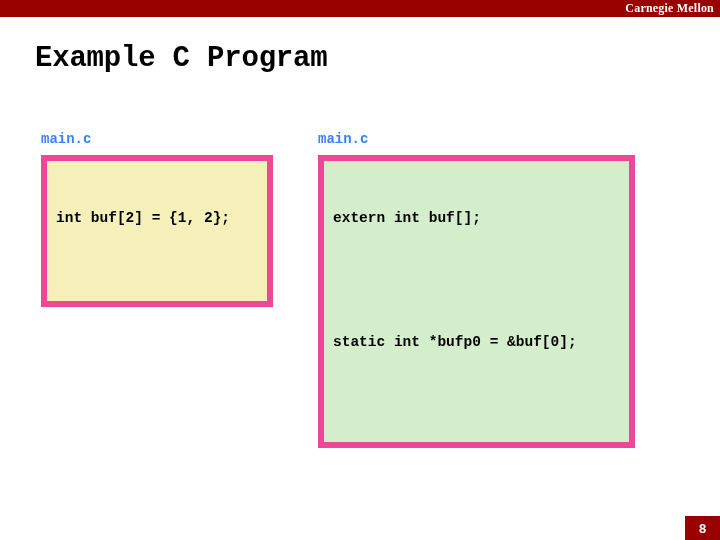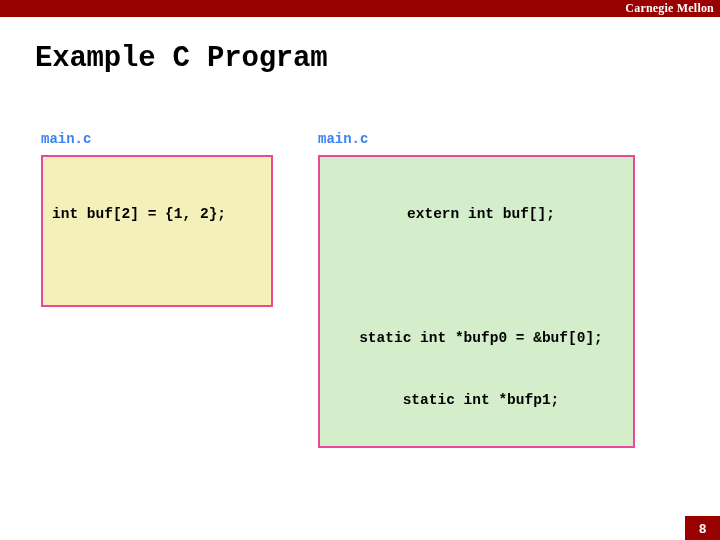--- a/index.html
+++ b/index.html
@@ -61,21 +61,21 @@
     font-weight: bold;
     color: #3b82f6;
     white-space: nowrap;
   }
   #label-main   { left: 41px;  top: 131px; }
   #label-swap   { left: 318px; top: 131px; }
 
   
   .code-panel {
     position: absolute;
-    border: 2px solid #ec4899;
+    border: 6px solid #ec4899;
     box-sizing: border-box;
     font-family: "Liberation Mono", monospace;
     font-size: 14.5px;
     font-weight: bold;
     color: #000000;
     line-height: 20.6px;
     white-space: pre;
     overflow: hidden;
   }
   #panel-main {
@@ -86,21 +86,20 @@
     background: #f5f0b9;
     padding: 6px 0 0 9px;
   }
   #panel-swap {
     left: 318px;
     top: 155px;
     width: 317px;
     height: 293px;
     background: #d4eecc;
     padding: 6px 0 0 9px;
-    text-align: center;
   }
   .code-line { display: block; height: 20.6px; }
   .code-line.blank { color: transparent; }
 
   
   #page-number-badge {
     position: absolute;
     left: 685px;
     top: 516px;
     width: 35px;
@@ -135,21 +134,20 @@
     
     
     
   </div>
 
   <div class="file-label" id="label-swap">main.c</div>
   <div class="code-panel" id="panel-swap">
     <span class="code-line">extern int buf[];</span>
     <span class="code-line blank"></span>
     <span class="code-line">static int *bufp0 = &amp;buf[0];</span>
-    <span class="code-line">static int *bufp1;</span>
     
     
     
     
     
     
     
     
     
     

